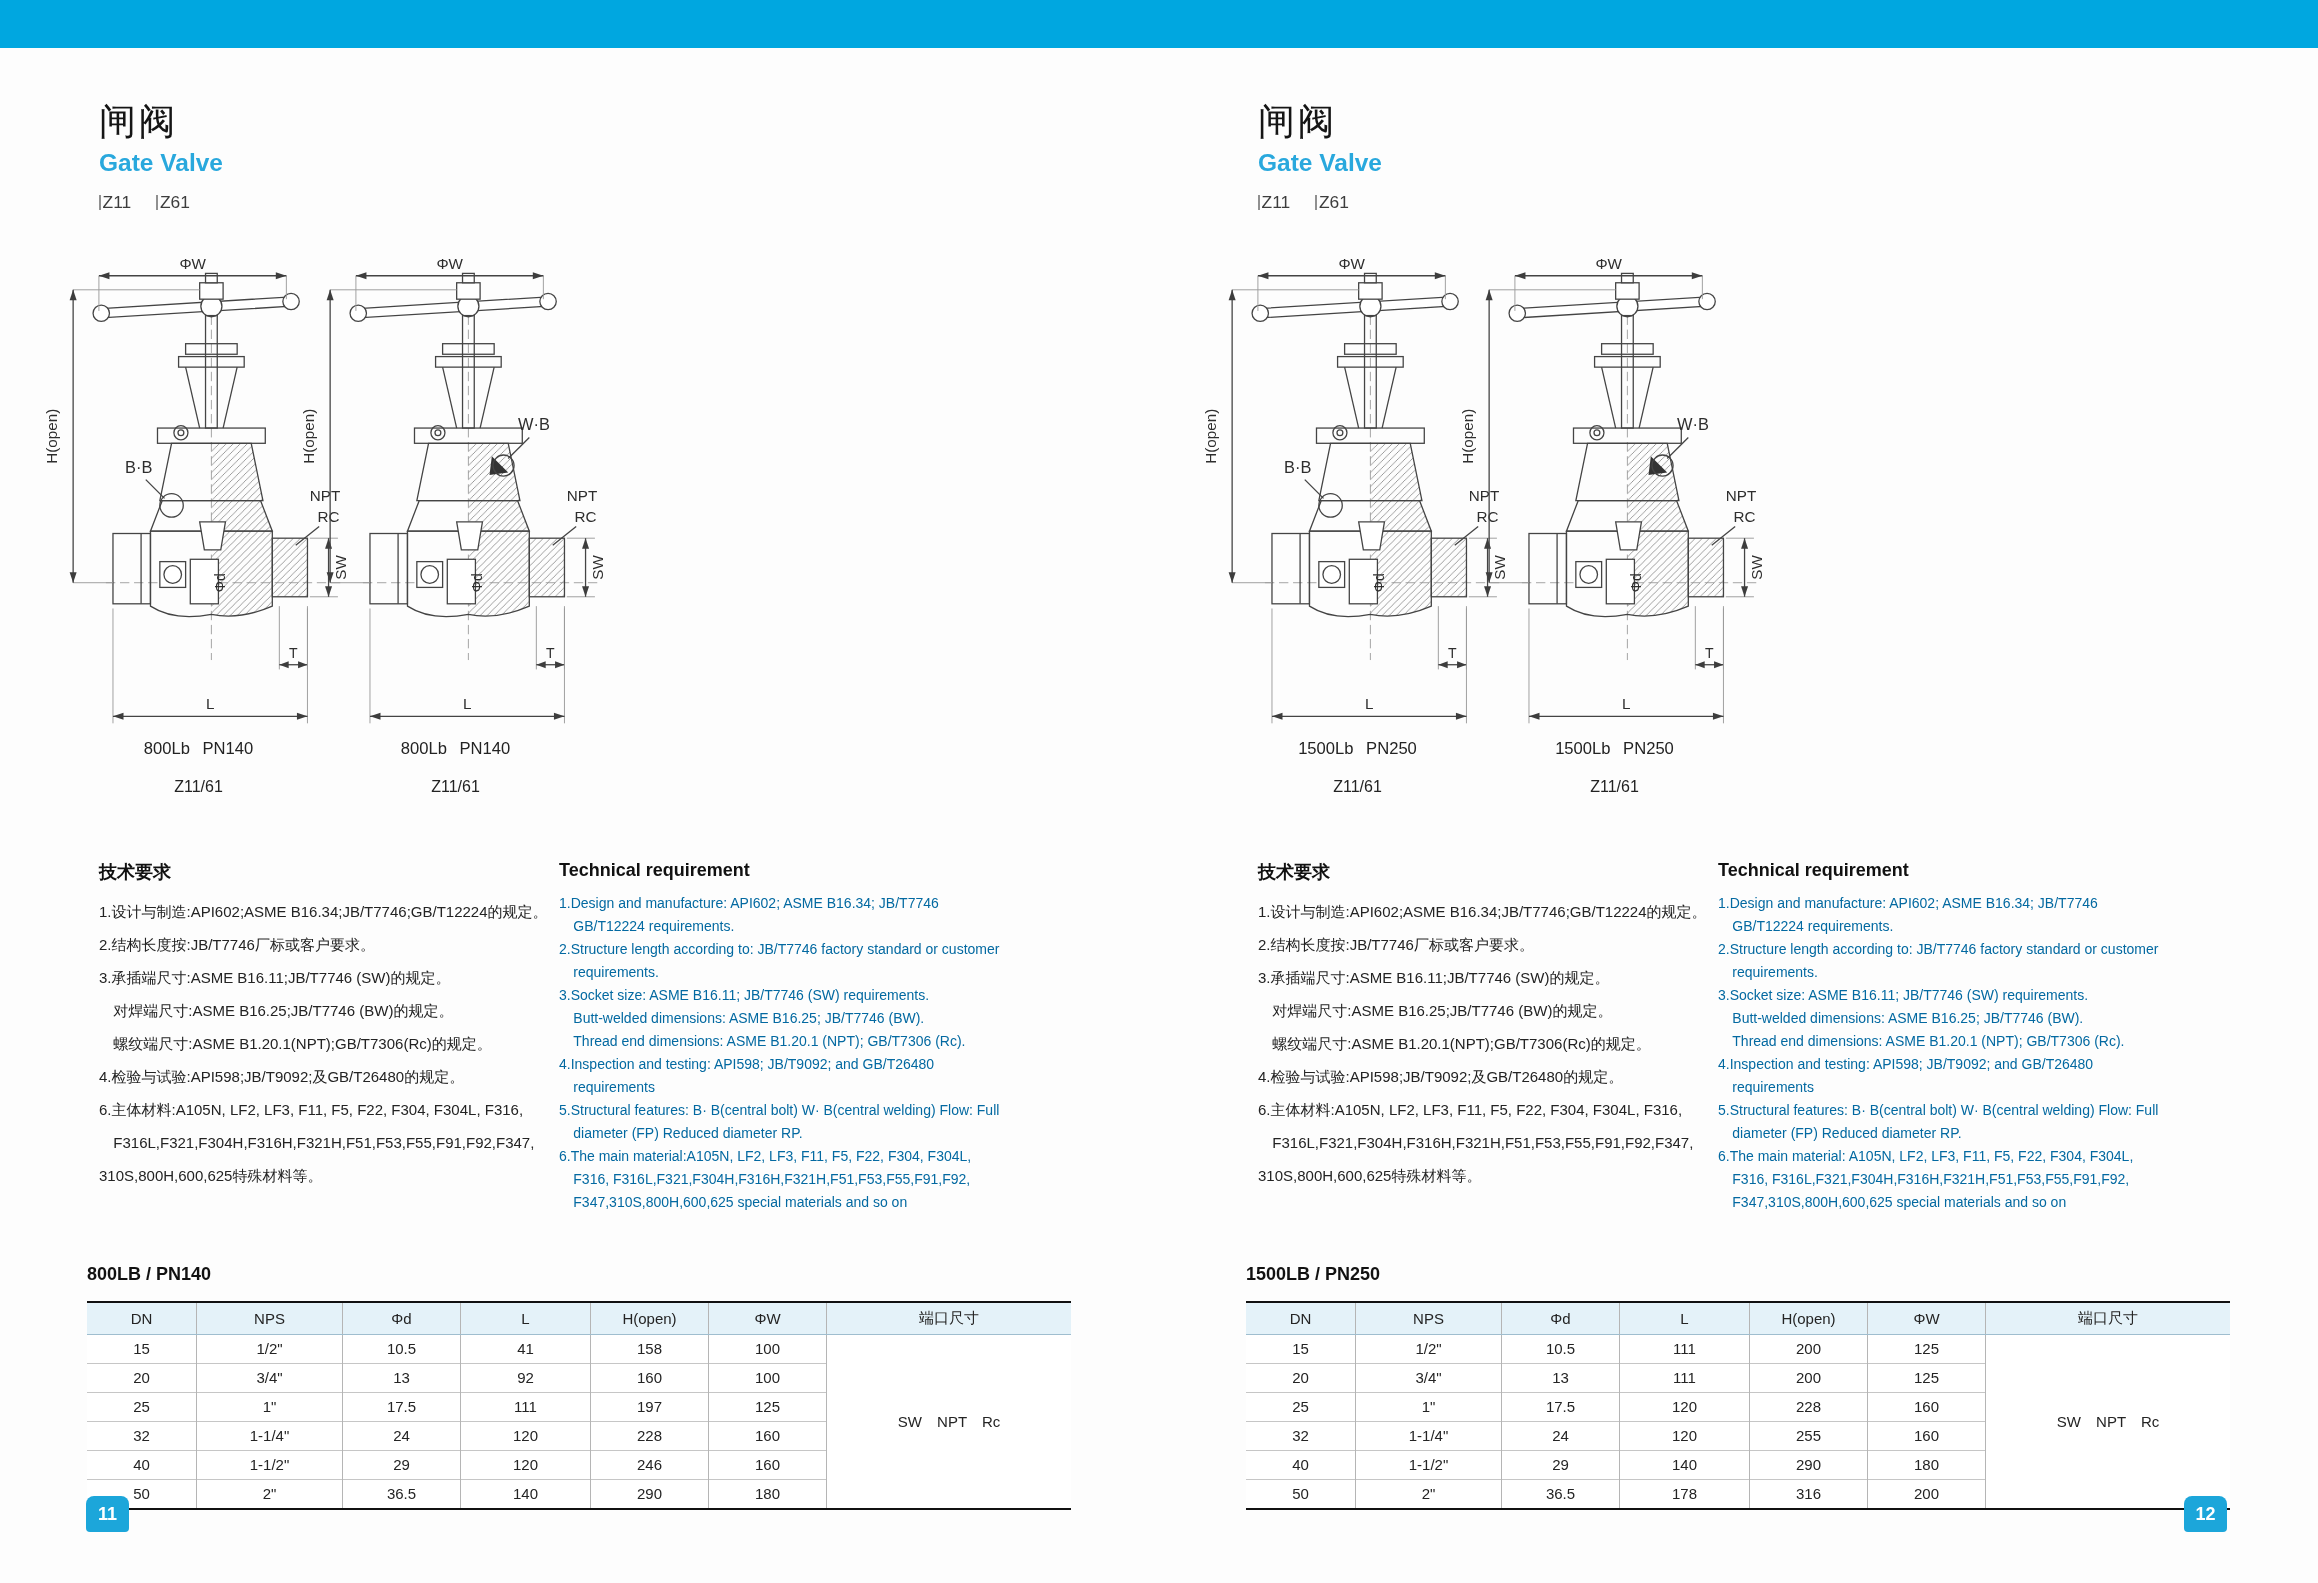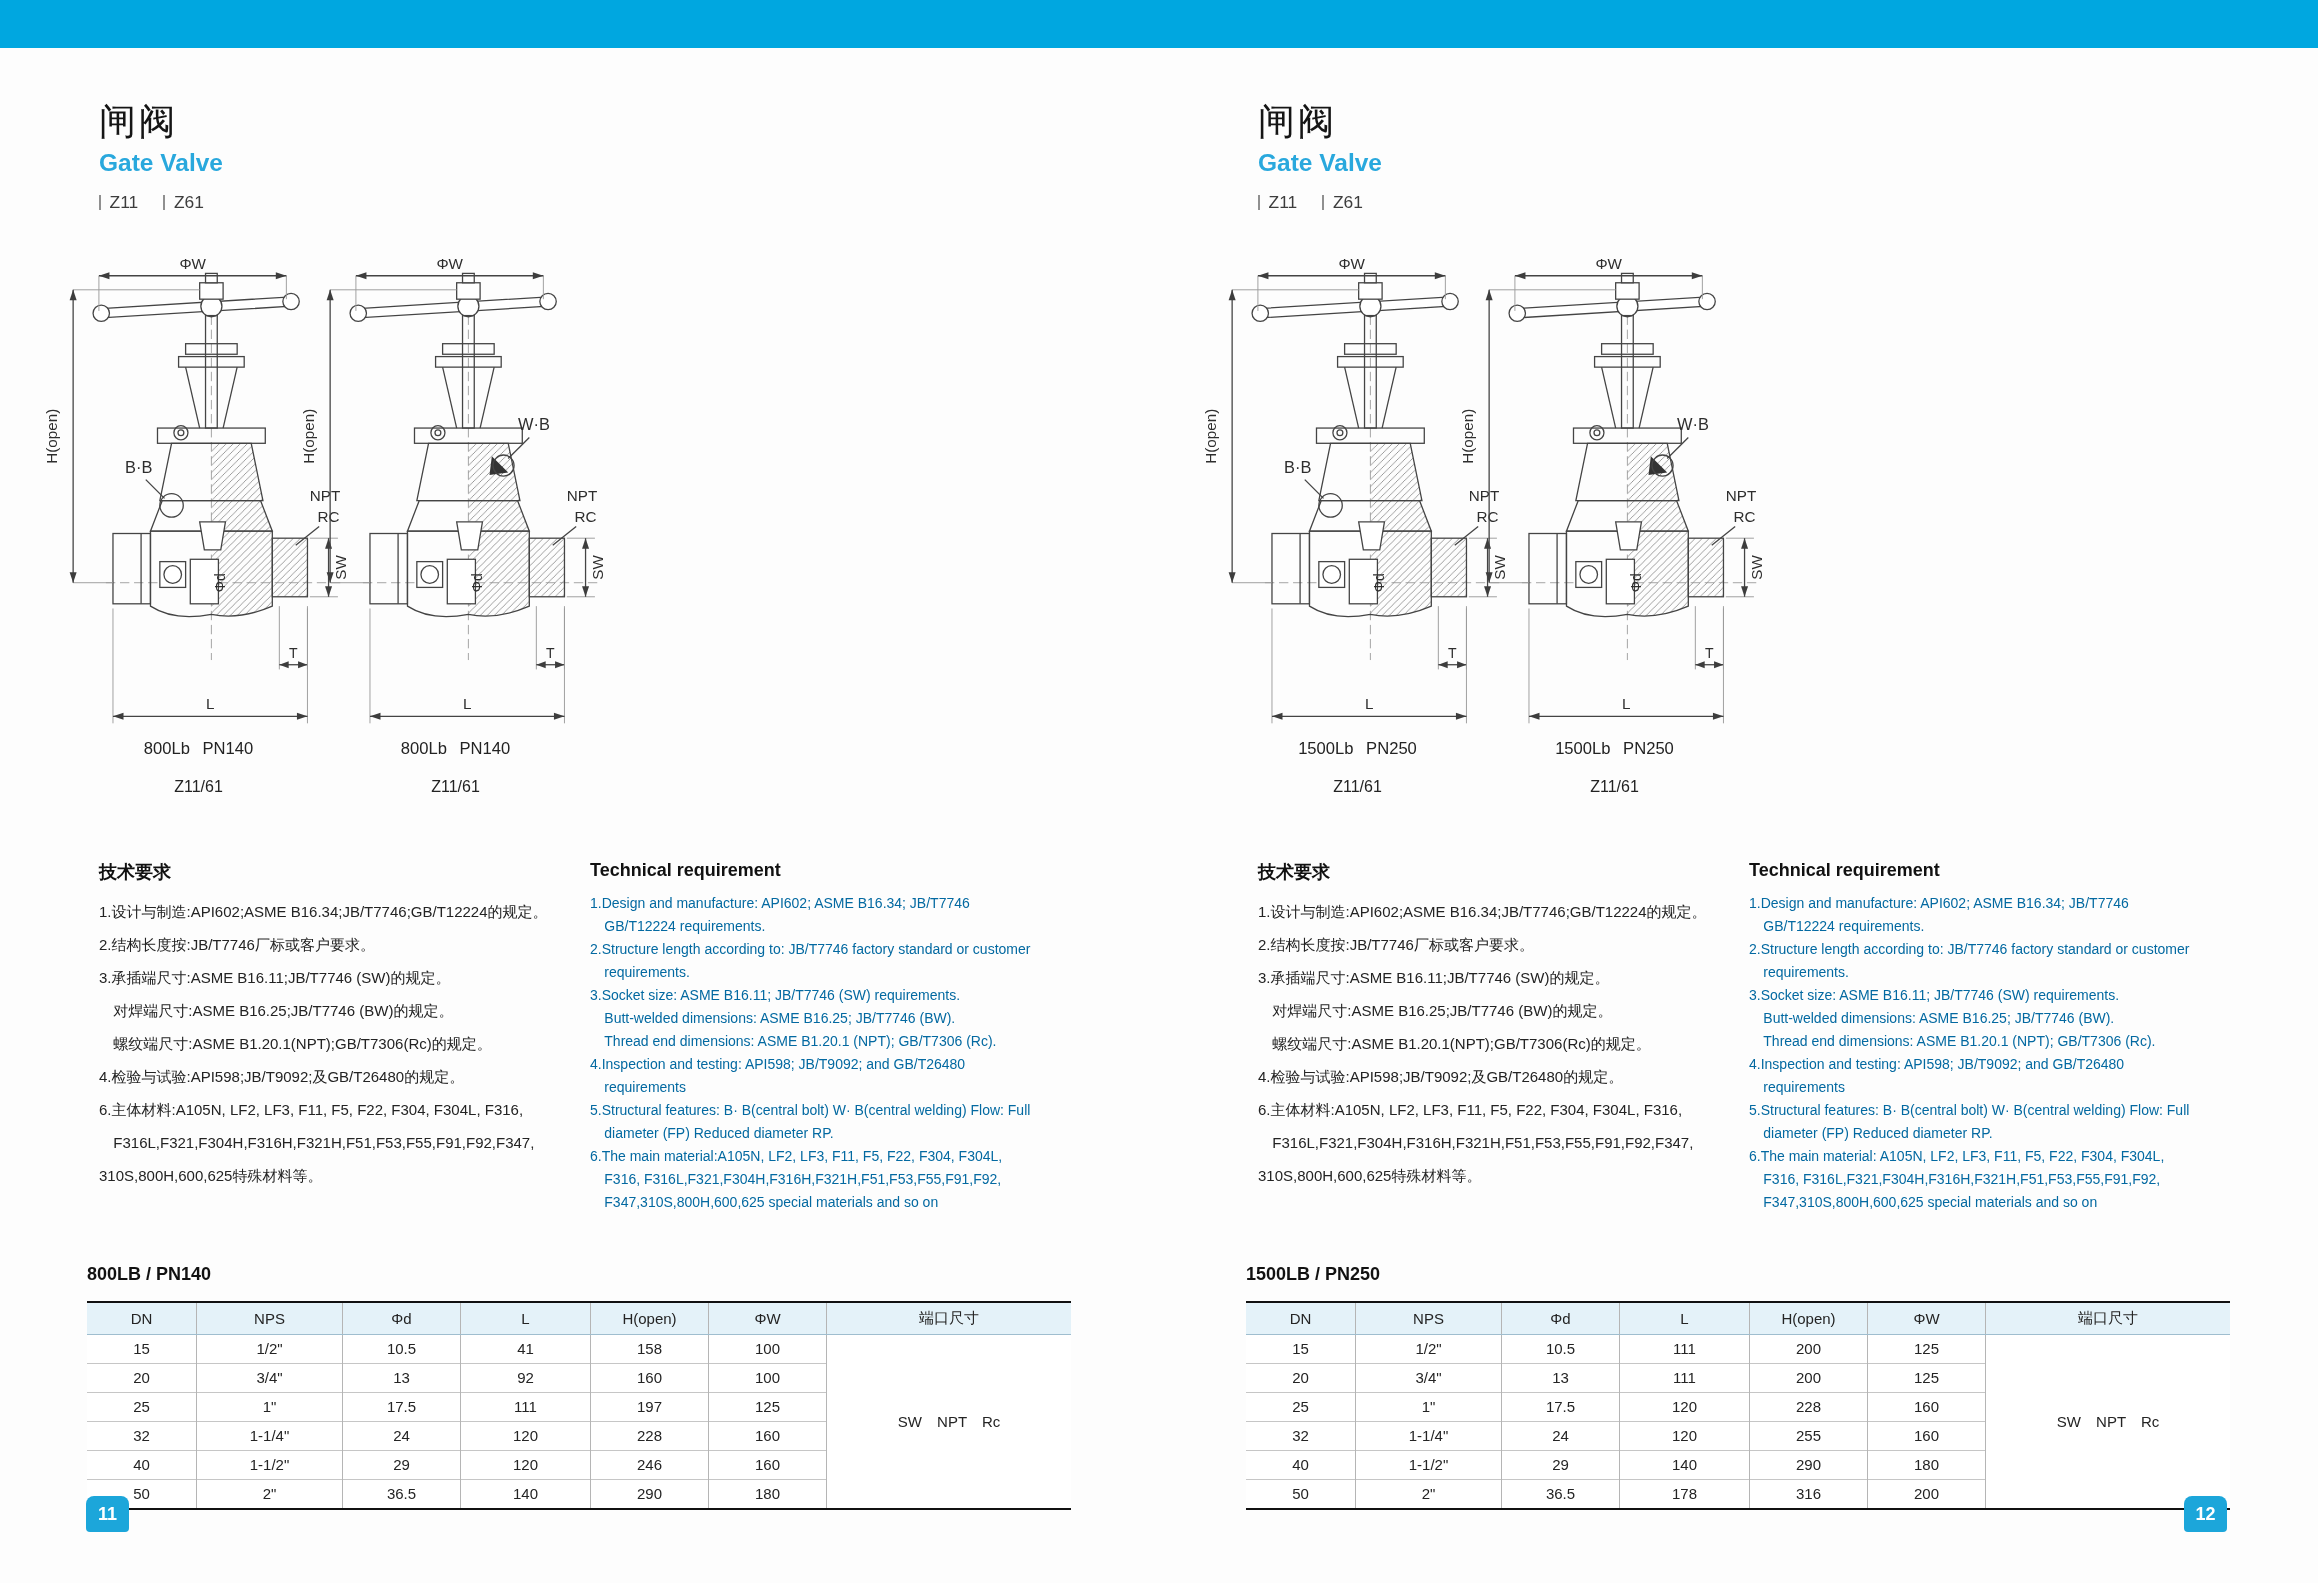--- a/index.html
+++ b/index.html
@@ -5,32 +5,32 @@
   html,body{margin:0;padding:0;background:#e8e8e8;}
   .sheet{position:relative;width:2319px;height:1584px;background:#fdfdfd;overflow:hidden;
          font-family:"Liberation Sans","DejaVu Sans",sans-serif;color:#1a1a1a;}
   .topbar{position:absolute;top:0;left:0;width:100%;height:48px;background:#00a7e0;}
   .page{position:absolute;top:48px;width:1159px;height:1536px;}
   .page-0{left:0;} .page-1{left:1159px;}
 
   .title-zh{position:absolute;left:99px;top:49px;margin:0;font-size:37px;font-weight:500;color:#151515;letter-spacing:2.4px;}
   .title-en{position:absolute;left:99px;top:101px;margin:0;font-size:24.5px;font-weight:bold;color:#29a8dd;}
   .models{position:absolute;left:99px;top:144px;display:flex;gap:25px;font-size:17.4px;color:#3d3d3d;}
-  .model{display:flex;align-items:center;gap:9px;}
+  .model{display:flex;align-items:center;gap:2px;}
   .model .bar{width:1.6px;height:14.3px;background:#909090;}
 
   .drawing{position:absolute;top:209px;width:317px;text-align:center;}
   .d1{left:40px;} .d2{left:297px;}
   .vsvg{width:317px;height:471px;display:block;}
   .cap{width:253px;margin:0 auto;}
   .cap1{margin-top:11px;font-size:16.6px;color:#232323;word-spacing:8px;}
   .cap2{margin-top:19px;font-size:16px;color:#232323;}
 
   .tech{position:absolute;top:812px;width:487px;}
-  .tech-zh{left:99px;} .tech-en{left:590px;width:479px;}
+  .tech-zh{left:99px;} .tech-en{left:559px;width:479px;}
   .tech-title{font-size:18px;font-weight:bold;color:#111;margin:0 0 11px 0;}
   .lines-zh .tline{font-size:15px;line-height:33px;color:#232323;}
   .lines-en .tline{font-size:14px;line-height:23px;color:#0369a1;}
   .tline.indent{padding-left:14.3px;}
 
   .tbl-title{position:absolute;left:87px;top:1216px;font-size:18px;font-weight:bold;color:#111;}
   table.tbl{position:absolute;left:87px;top:1253px;width:962px;border-collapse:collapse;
             border-top:2.4px solid #111;border-bottom:2.4px solid #111;font-size:15px;color:#242424;table-layout:fixed;}
   table.tbl th{background:#e4f2f9;font-weight:normal;height:28.5px;border-bottom:0.8px solid #9fbecf;}
   table.tbl td{height:26px;text-align:center;border-top:0.8px solid #c6c6c6;background:#fff;}

